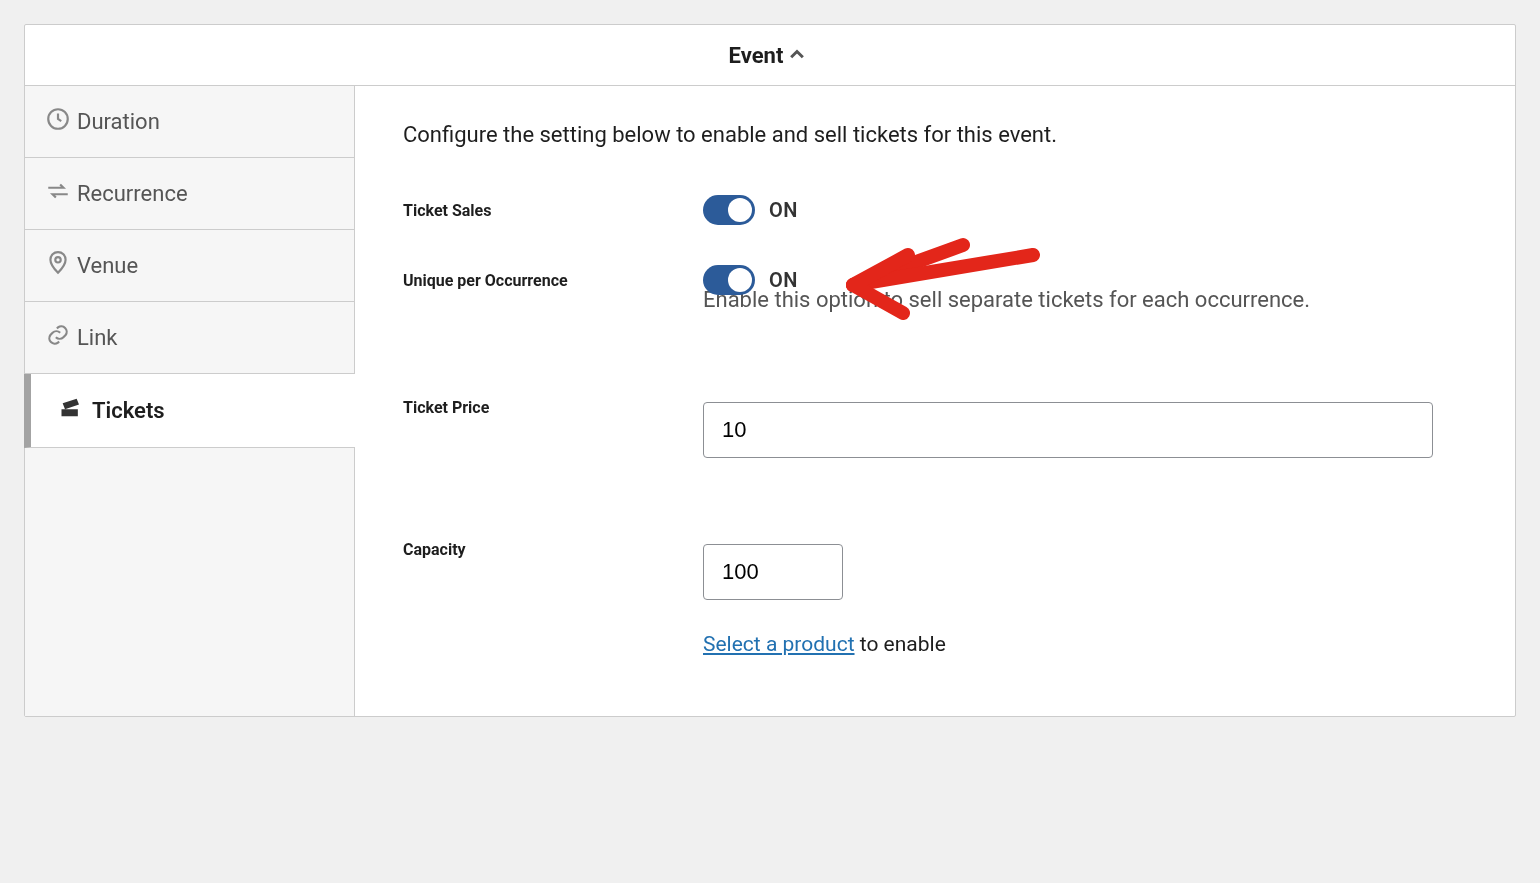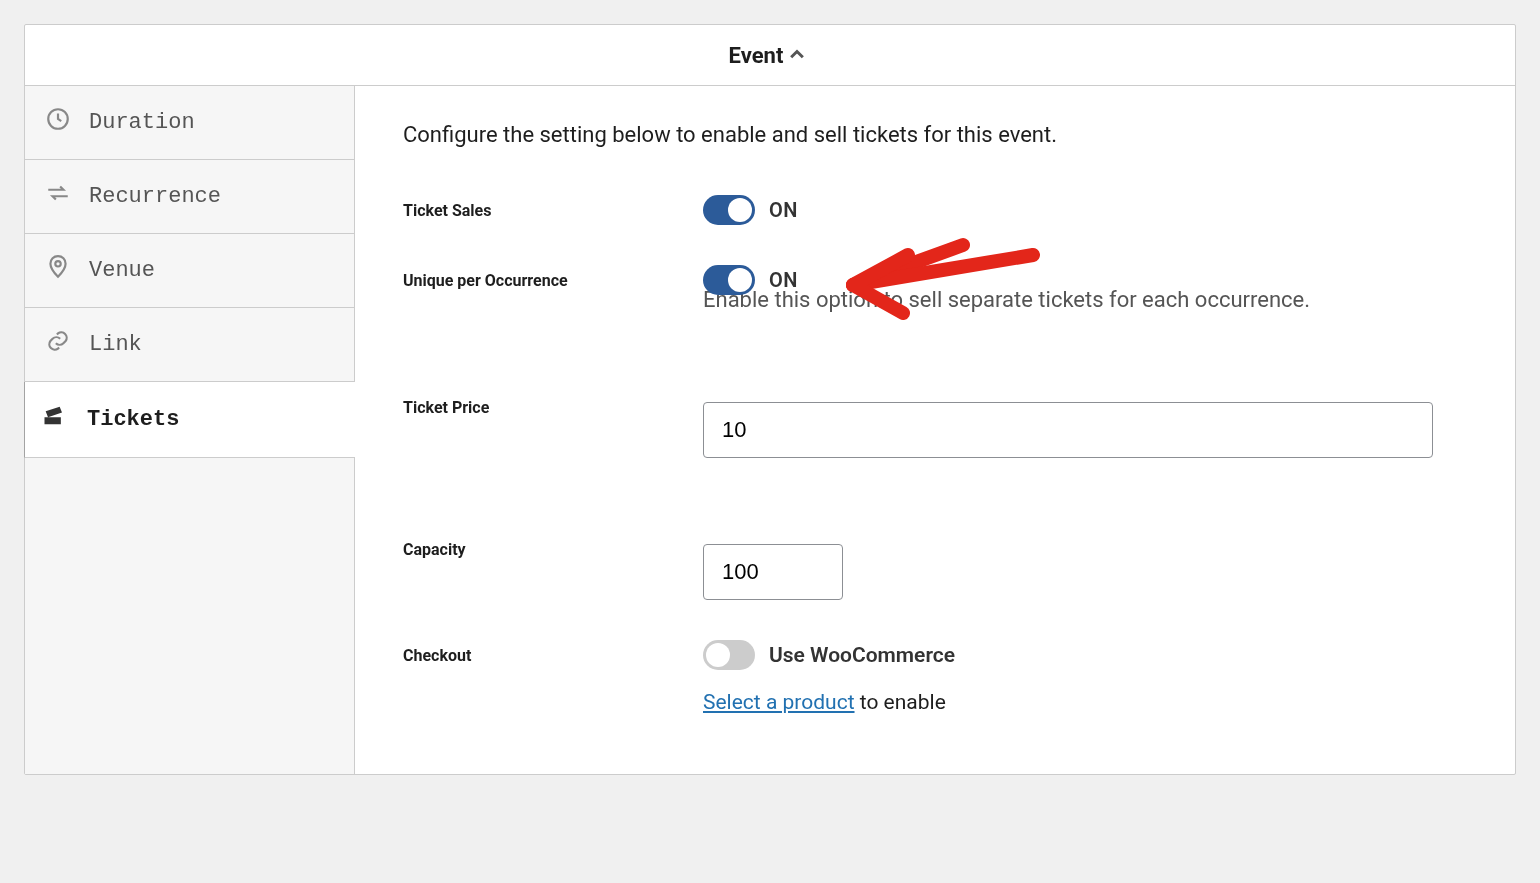--- a/index.html
+++ b/index.html
@@ -29,37 +29,36 @@
     }
     .panel-body { display: flex; }
     .sidebar {
       width: 330px;
       background: #f6f6f6;
       border-right: 1px solid #ccc;
     }
     .sidebar-item {
       display: flex;
       align-items: center;
-      gap: 18px;
+      gap: 6px;
       padding: 20px 20px;
       border-bottom: 1px solid #ccc;
       color: #555;
       font-size: 22px;
       cursor: pointer;
       position: relative;
-      font-family: Liberation Mono, monospace;
     }
     .sidebar-item.active {
       background: #fff;
       color: #1e1e1e;
       font-weight: 600;
-      border-left: 1px solid #a3a3a3;
+      border-left: 7px solid #a3a3a3;
       margin-left: -1px;
       margin-right: -1px;
-      padding-left: 16px;
+      padding-left: 27px;
     }
     .sidebar-item svg { fill: #888; }
     .sidebar-item.active svg { fill: #333; }
     .content { flex: 1; padding: 36px 48px 60px; }
     .intro {
       font-size: 22px;
       color: #1e1e1e;
       margin-bottom: 48px;
     }
     .row {
@@ -248,29 +247,20 @@
         </div>
       </div>
 
       <div class="row">
         <div class="row-label">Capacity</div>
         <div class="row-control">
           <input class="input-text input-small" type="text" value="100" style="">
         </div>
       </div>
 
-      <div class="row" style="margin-bottom:28px;">
-        <div class="row-label">Checkout</div>
-        <div class="row-control">
-          <div class="toggle toggle-off">
-              <div class="knob"></div>
-            </div>
-          <span class="checkout-label">Use WooCommerce</span>
-        </div>
-      </div>
 
       <div class="product-row">
         <span class="link">Select a product</span><span> to enable</span>
       </div>
 
     </div>
 
   </div>
 
 </div>

